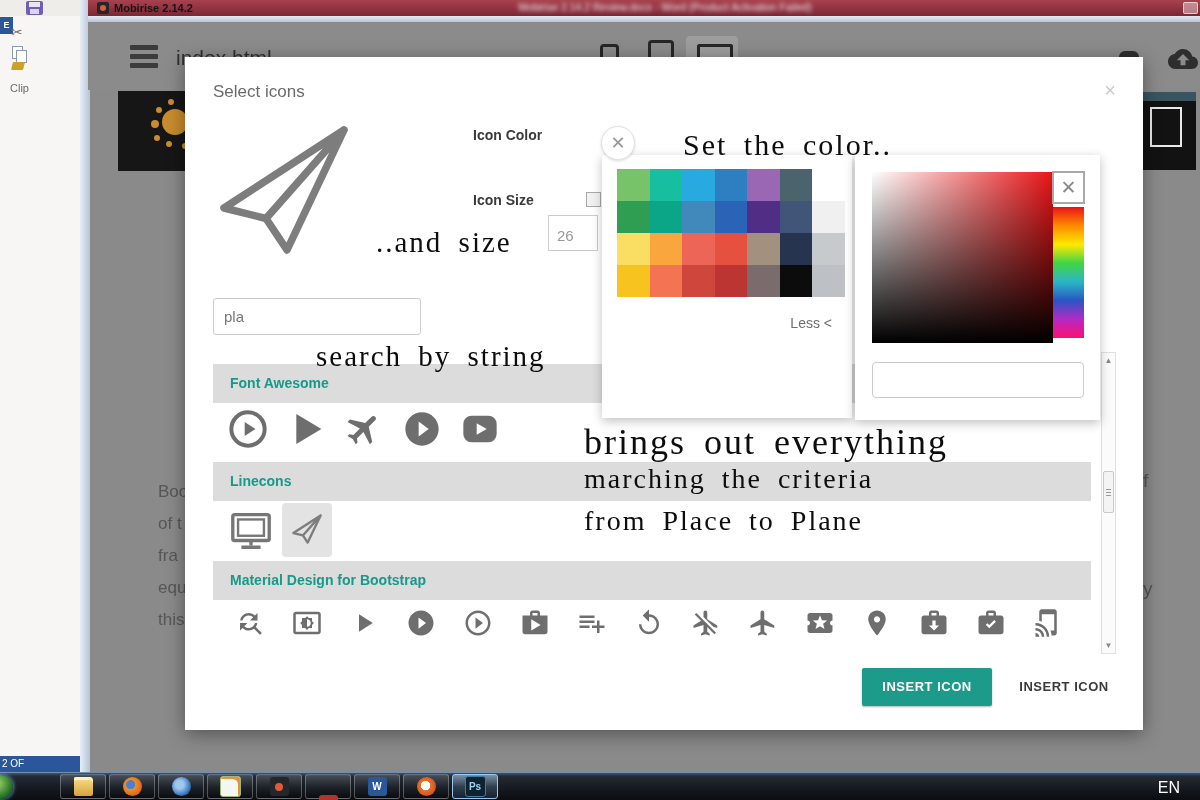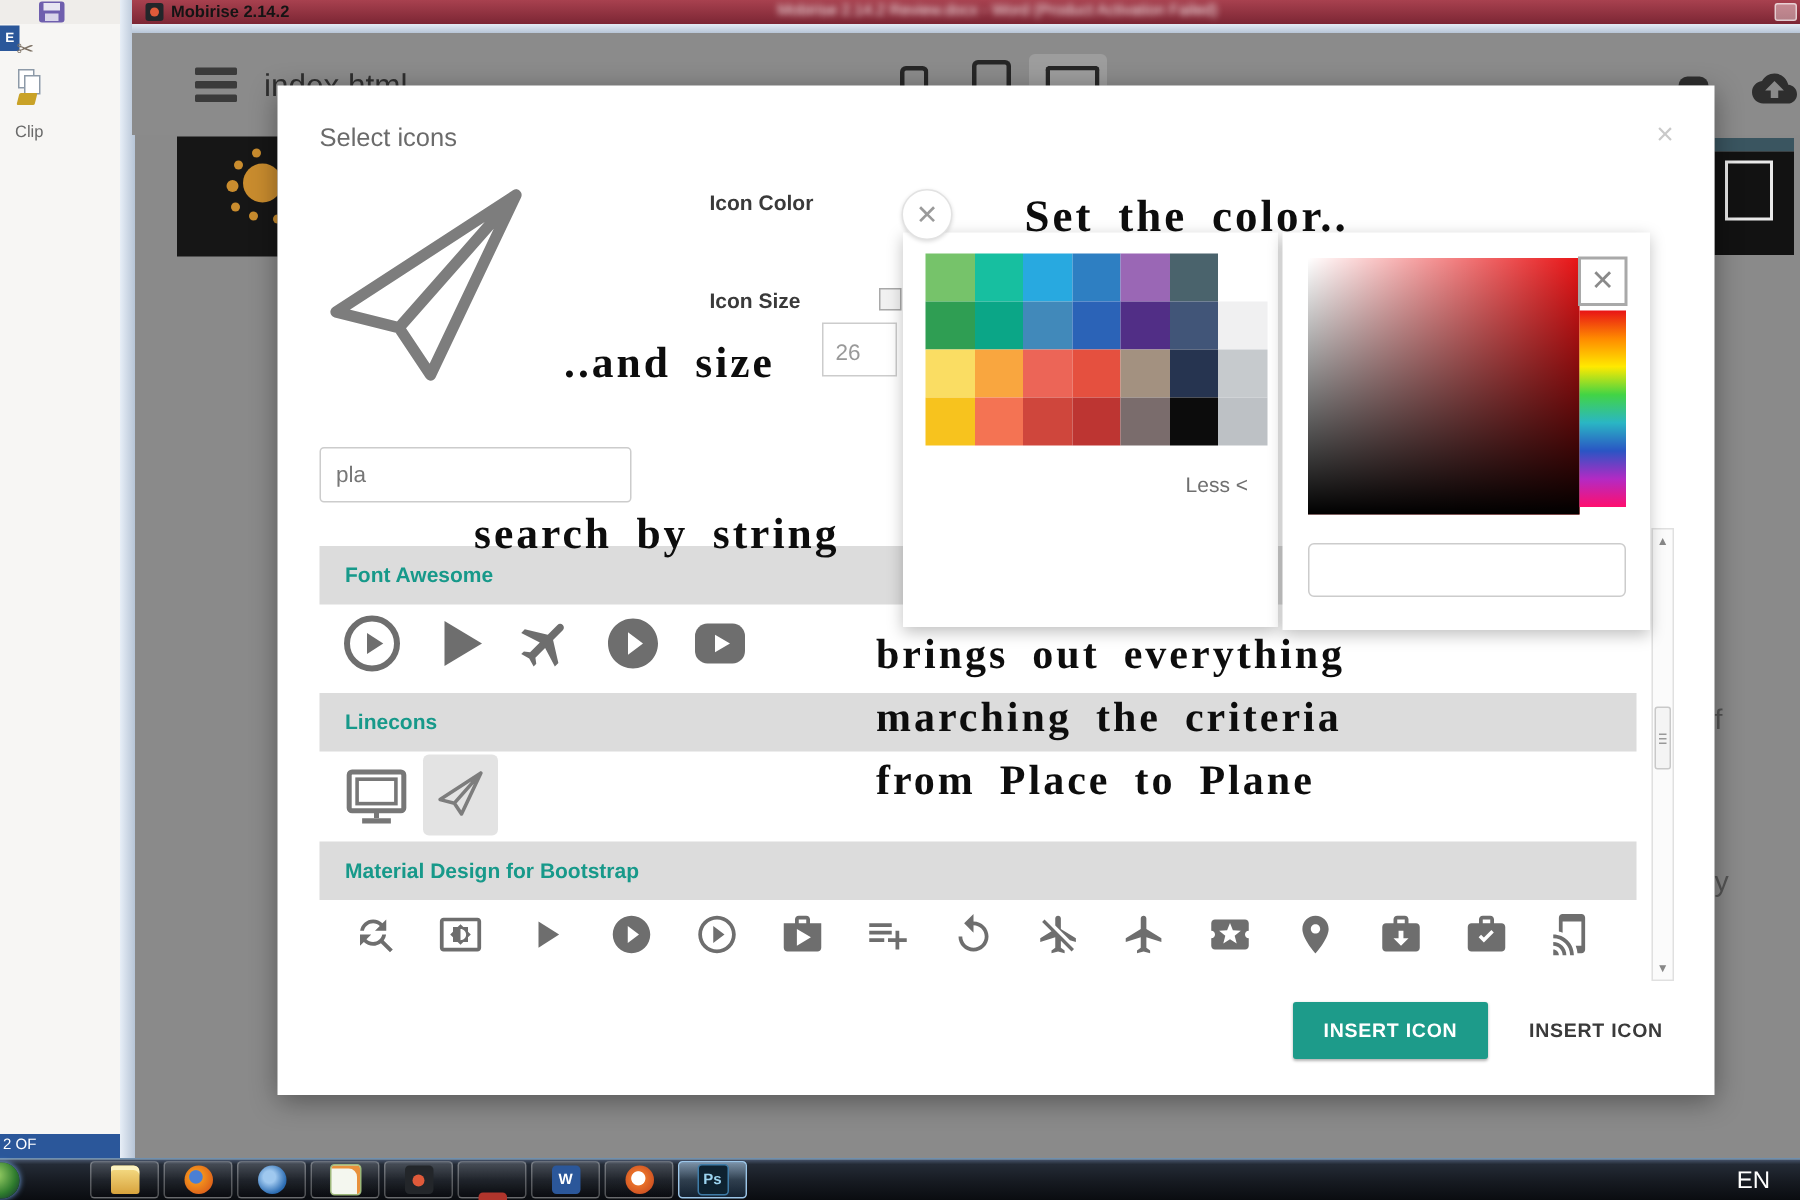--- a/index.html
+++ b/index.html
@@ -114,25 +114,25 @@
   .sv-square{position:absolute;left:17px;top:17px;width:181px;height:171px;
       background-image:linear-gradient(to bottom,rgba(0,0,0,0),#000),
                        linear-gradient(to right,#fff,rgba(255,255,255,0));}
   .hue-slider{position:absolute;left:198px;top:52px;width:31px;height:131px;}
   .grad-close{position:absolute;left:197px;top:16px;width:33px;height:33px;background:#fff;
       border:2px solid #a9a9a9;box-sizing:border-box;color:#8a8a8a;font-size:19px;line-height:29px;text-align:center;}
   .hex-input{position:absolute;left:17px;top:207px;width:212px;height:36px;border:1px solid #ccc;
       border-radius:4px;box-sizing:border-box;background:#fff;font-family:"Liberation Sans",sans-serif;}
 
   
-  .hand{font-family:cursive;font-weight:700;color:#0d0d0d;z-index:30;letter-spacing:2px;word-spacing:7px;white-space:nowrap;}
+  .hand{font-family:cursive;font-weight:400;color:#0d0d0d;z-index:30;letter-spacing:2px;word-spacing:7px;white-space:nowrap;}
   .h-setcolor{left:683px;top:128px;font-size:30px;}
   .h-andsize{left:376px;top:226px;font-size:29px;}
   .h-search{left:316px;top:340px;font-size:29px;}
-  .h-l1{left:584px;top:421px;font-size:28px;}
+  .h-l1{left:584px;top:421px;font-size:36px;}
   .h-l2{left:584px;top:463px;font-size:28px;}
   .h-l3{left:584px;top:505px;font-size:28px;}
 
   
   .taskbar{left:0;top:772px;width:1200px;height:28px;z-index:50;
       background:linear-gradient(#46536a 0%,#242b36 12%,#161a21 55%,#0a0c10 100%);
       border-top:1px solid #6f8fae;box-sizing:border-box;}
   .start-orb{position:absolute;left:-11px;top:2px;width:24px;height:24px;border-radius:50%;
       background:radial-gradient(circle at 35% 35%,#9fd468,#2d7a2d 60%,#123);box-shadow:0 0 4px #7fb7ff;}
   .taskbar-apps{position:absolute;left:60px;top:1px;display:flex;gap:3px;}
@@ -197,20 +197,27 @@
         <path fill="#2e2e2e" d="M19.35 8.04C18.67 4.59 15.64 2 12 2 9.11 2 6.6 3.64 5.35 6.04 2.34 6.36 0 8.91 0 12c0 3.31 2.69 6 6 6h13c2.76 0 5-2.24 5-5 0-2.64-2.05-4.78-4.65-4.96zM14 11v4h-4v-4H7l5-5 5 5h-3z"></path>
       </svg>
   </div>
 
   <div class="abs hdr-black-left">
     <div class="sun"></div>
   </div>
   <div class="abs teal-strip-right"></div>
   <div class="abs hdr-black-right"></div>
   <div class="abs menu-outline-btn"></div>
+  <div class="abs canvas-left-text">
+      <div>Boo</div>
+      <div>of t</div>
+      <div>fra</div>
+      <div>equ</div>
+      <div>this</div>
+    </div>
   <div class="abs canvas-right-f">f</div>
   <div class="abs canvas-right-y">y</div>
 
   <div class="abs dialog">
     <div class="abs dlg-close">×</div>
     <div class="abs dlg-title">Select icons</div>
 
     <div class="abs plane-preview">
       <svg width="154" height="150" viewBox="0 0 100 100">
           <path d="M90 10 L10 62 L38 69 L52 90 Z M38 69 L90 10" fill="none" stroke="#7d7d7d" stroke-width="5" stroke-linejoin="round" stroke-linecap="round"></path>

